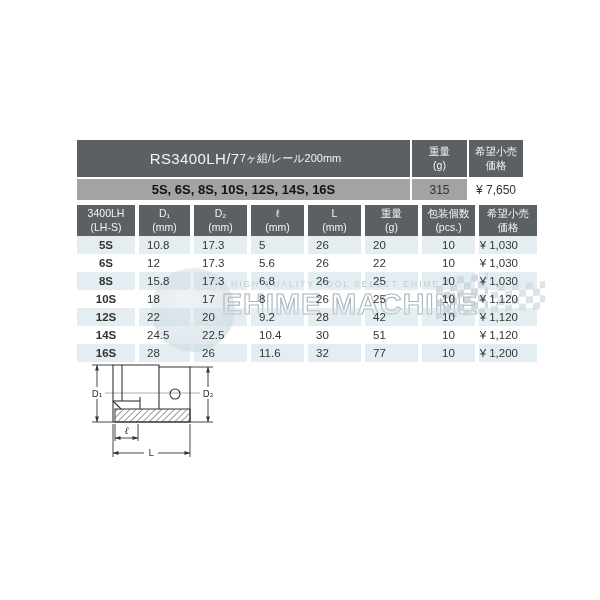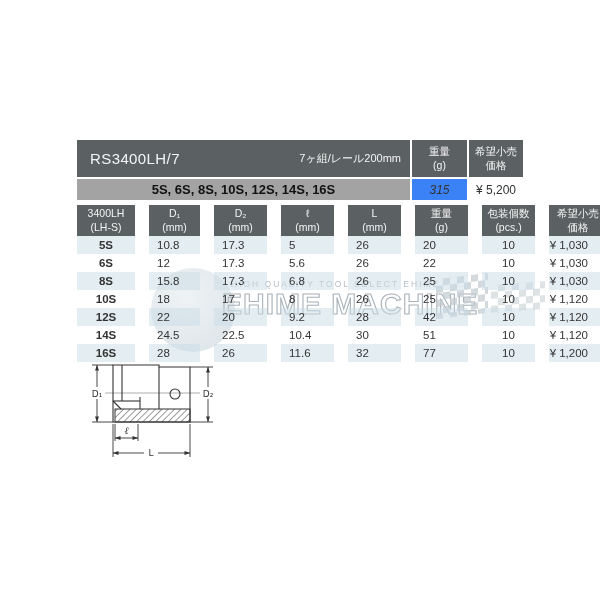--- a/index.html
+++ b/index.html
@@ -36,33 +36,33 @@
   .wm-checker-2{left:491px;top:283px;width:54px;height:28px;transform:skewY(-4deg);opacity:.55;}
 
   
   .dark{background:#5b6062;color:#f4f4f4;}
   .cellflex{display:flex;align-items:center;justify-content:center;text-align:center;}
 
   
   .set-table{position:absolute;left:77px;top:140px;width:446px;z-index:2;}
   .set-grid{display:grid;grid-template-columns:333px 55px 54px;column-gap:2px;}
   .set-head{height:37px;margin-bottom:2px;}
-  .set-head .main{display:flex;align-items:center;justify-content:space-between;
+  .set-head .main{display:flex;align-items:center;justify-content:center;
     padding:0 9px 0 13px;}
   .model{font-size:15px;letter-spacing:.4px;}
   .setinfo{font-size:11px;}
   .set-head .lbl{font-size:10.5px;line-height:1.25;}
   .set-sizes{height:21px;}
   .sizes-cell{background:#a3a3a3;font-weight:bold;font-size:13px;color:#111;}
-  .wval-cell{background:#3b82f6;font-size:12px;color:#333;font-style:italic;}
+  .wval-cell{background:#a3a3a3;font-size:12px;color:#333;}
   .pval-cell{background:#ffffff;font-size:12px;color:#333;}
 
   
   .spec-table{position:absolute;left:77px;top:205px;width:446px;z-index:1;}
-  .cols{display:grid;grid-template-columns:58px 51px 53px 53px 53px 53px 53px 58px;column-gap:14px;}
+  .cols{display:grid;grid-template-columns:58px 51px 53px 53px 53px 53px 53px 58px;column-gap:4px;}
   .spec-hrow .hc{height:31px;font-size:10.5px;line-height:1.25;}
   .drow{height:18px;}
   .drow > div{display:flex;align-items:center;font-size:11.5px;color:#333;}
   .drow.shade > div{background:rgba(203,220,231,0.52);text-align:center;}
   .c0{justify-content:center;font-weight:bold;font-size:12px;color:#1a1a1a;}
   .cnum{padding-left:8px;}
   .cpack{justify-content:center;}
   .cprice{justify-content:flex-end;padding-right:19px;}
 
   
@@ -90,21 +90,21 @@
         <span class="setinfo">7ヶ組/レール200mm</span>
       </div>
       <div class="dark lbl cellflex pre">重量
 (g)</div>
       <div class="dark lbl cellflex pre">希望小売
 価格</div>
     </div>
     <div class="set-grid set-sizes">
       <div class="sizes-cell cellflex">5S, 6S, 8S, 10S, 12S, 14S, 16S</div>
       <div class="wval-cell cellflex">315</div>
-      <div class="pval-cell cellflex">¥ 5,200</div>
+      <div class="pval-cell cellflex">¥ 7,650</div>
     </div>
   </div>
 
   <div class="spec-table">
     <div class="cols spec-hrow">
       <div class="dark hc cellflex pre">3400LH
 (LH-S)</div>
       <div class="dark hc cellflex pre">D₁
 (mm)</div>
       <div class="dark hc cellflex pre">D₂

